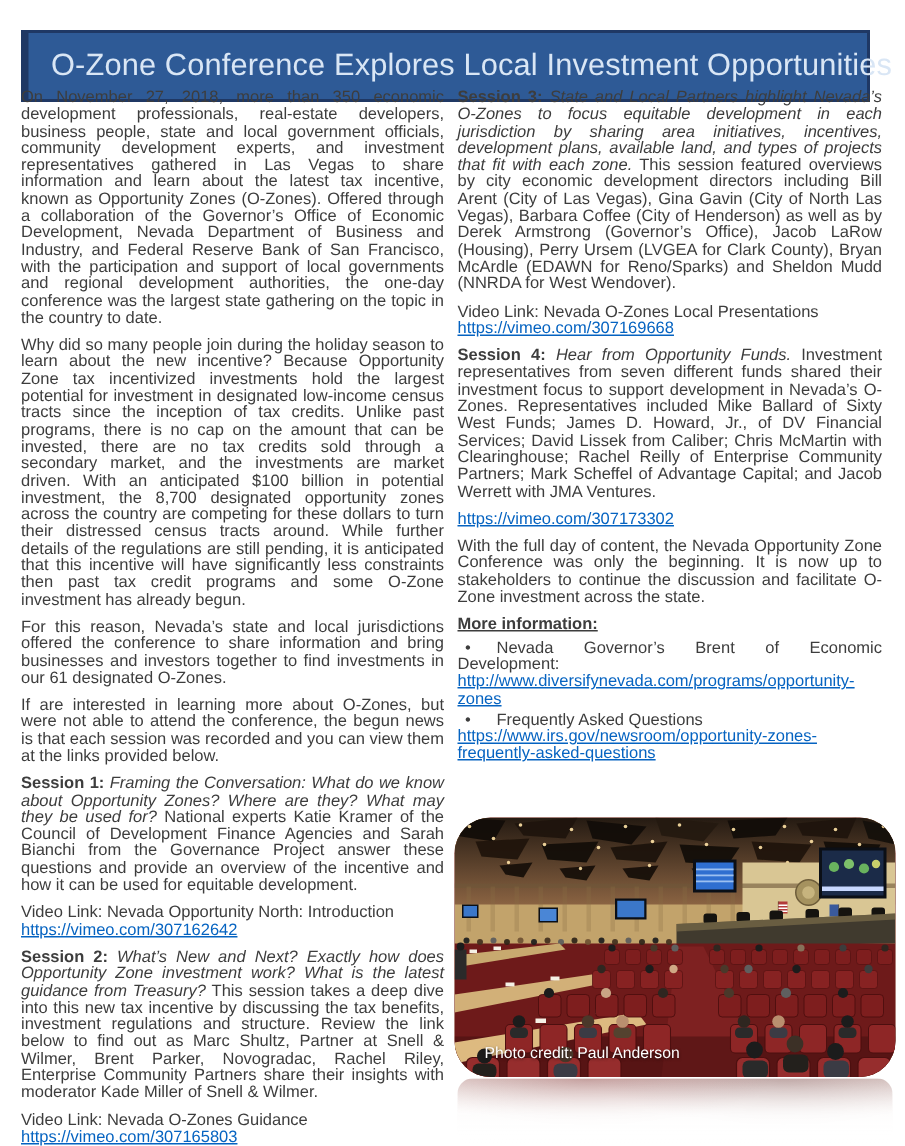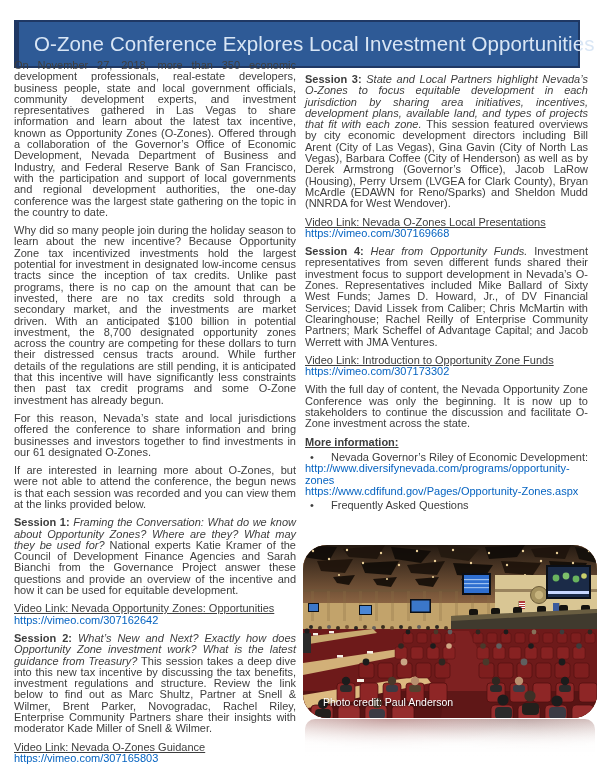--- a/index.html
+++ b/index.html
@@ -7,26 +7,26 @@
   .page{position:relative;width:603px;height:764px;background:#fff;overflow:hidden;}
 
   .banner{position:absolute;left:14px;top:20px;width:566px;height:48px;background:#2E5A96;
     border:2px solid #1F3864;border-left-width:5px;box-sizing:border-box;
     display:flex;align-items:center;}
   .banner-title{color:#D9E6F5;font-size:20.5px;font-weight:400;letter-spacing:.1px;
     padding-left:15px;white-space:nowrap;}
 
   .col{position:absolute;top:60px;font-size:11px;line-height:11.3px;text-align:justify;}
   .col-left{left:14px;width:282px;}
-  .col-right{left:305px;width:283px;margin-top:14px;}
+  .col-right{left:305px;width:283px;}
   .para{margin:0 0 7px 0;}
   .b{font-weight:bold;}
   .i{font-style:italic;}
-  .link{color:#0563C1;cursor:pointer;overflow-wrap:anywhere;}
-  .vlabel{display:block;text-decoration:underline;}
+  .link{color:#0563C1;text-decoration:underline;cursor:pointer;overflow-wrap:anywhere;}
+  .vlabel{display:block;}
 
   .more-info{margin-top:2px;}
   .mi-heading{margin:0 0 4px 0;text-decoration:underline;}
   .mi-label{margin-top:3px;}
   .mi-bullet{display:inline-block;width:26px;padding-left:5px;box-sizing:border-box;}
   .mi-bullet::before{content:"\2022";font-size:11px;}
   .mi-link{display:block;}
 
   .photo{position:absolute;left:303px;top:545px;width:294px;height:173px;border-radius:24px;
     overflow:hidden;background:#6E1A1A;}
@@ -51,52 +51,52 @@
   </div>
 
   <div class="col col-left">
     <p class="para">On November 27, 2018, more than 350 economic development professionals, real-estate developers, business people, state and local government officials, community development experts, and investment representatives gathered in Las Vegas to share information and learn about the latest tax incentive, known as Opportunity Zones (O-Zones). Offered through a collaboration of the Governor’s Office of Economic Development, Nevada Department of Business and Industry, and Federal Reserve Bank of San Francisco, with the participation and support of local governments and regional development authorities, the one-day conference was the largest state gathering on the topic in the country to date.</p>
     <p class="para">Why did so many people join during the holiday season to learn about the new incentive? Because Opportunity Zone tax incentivized investments hold the largest potential for investment in designated low-income census tracts since the inception of tax credits. Unlike past programs, there is no cap on the amount that can be invested, there are no tax credits sold through a secondary market, and the investments are market driven. With an anticipated $100 billion in potential investment, the 8,700 designated opportunity zones across the country are competing for these dollars to turn their distressed census tracts around. While further details of the regulations are still pending, it is anticipated that this incentive will have significantly less constraints then past tax credit programs and some O-Zone investment has already begun.</p>
     <p class="para">For this reason, Nevada’s state and local jurisdictions offered the conference to share information and bring businesses and investors together to find investments in our 61 designated O-Zones.</p>
     <p class="para">If are interested in learning more about O-Zones, but were not able to attend the conference, the begun news is that each session was recorded and you can view them at the links provided below.</p>
 
     <p class="para"><span class="b">Session 1:</span> <span class="i">Framing the Conversation: What do we know about Opportunity Zones? Where are they? What may they be used for?</span> <span>National experts Katie Kramer of the Council of Development Finance Agencies and Sarah Bianchi from the Governance Project answer these questions and provide an overview of the incentive and how it can be used for equitable development.</span></p>
 
-    <p class="para"><span class="vlabel">Video Link: Nevada Opportunity Zones: Opportunities</span><a class="link">https://vimeo.com/307162642</a></p>
+    <p class="para"><span class="vlabel">Video Link: Nevada Opportunity North: Introduction</span><a class="link">https://vimeo.com/307162642</a></p>
 
     <p class="para"><span class="b">Session 2:</span> <span class="i">What’s New and Next? Exactly how does Opportunity Zone investment work? What is the latest guidance from Treasury?</span> <span>This session takes a deep dive into this new tax incentive by discussing the tax benefits, investment regulations and structure. Review the link below to find out as Marc Shultz, Partner at Snell &amp; Wilmer, Brent Parker, Novogradac, Rachel Riley, Enterprise Community Partners share their insights with moderator Kade Miller of Snell &amp; Wilmer.</span></p>
 
     <p class="para"><span class="vlabel">Video Link: Nevada O-Zones Guidance</span><a class="link">https://vimeo.com/307165803</a></p>
   </div>
 
   <div class="col col-right">
     <p class="para"><span class="b">Session 3:</span> <span class="i">State and Local Partners highlight Nevada’s O-Zones to focus equitable development in each jurisdiction by sharing area initiatives, incentives, development plans, available land, and types of projects that fit with each zone.</span> <span>This session featured overviews by city economic development directors including Bill Arent (City of Las Vegas), Gina Gavin (City of North Las Vegas), Barbara Coffee (City of Henderson) as well as by Derek Armstrong (Governor’s Office), Jacob LaRow (Housing), Perry Ursem (LVGEA for Clark County), Bryan McArdle (EDAWN for Reno/Sparks) and Sheldon Mudd (NNRDA for West Wendover).</span></p>
 
     <p class="para"><span class="vlabel">Video Link: Nevada O-Zones Local Presentations</span><a class="link">https://vimeo.com/307169668</a></p>
 
     <p class="para"><span class="b">Session 4:</span> <span class="i">Hear from Opportunity Funds.</span> <span>Investment representatives from seven different funds shared their investment focus to support development in Nevada’s O-Zones. Representatives included Mike Ballard of Sixty West Funds; James D. Howard, Jr., of DV Financial Services; David Lissek from Caliber; Chris McMartin with Clearinghouse; Rachel Reilly of Enterprise Community Partners; Mark Scheffel of Advantage Capital; and Jacob Werrett with JMA Ventures.</span></p>
 
-    <p class="para"><span class="vlabel">Video Link: Introduction to Opportunity Zone Funds</span><a class="link">https://vimeo.com/307173302</a></p>
+    <p class="para"><a class="link">https://vimeo.com/307173302</a></p>
 
     <p class="para">With the full day of content, the Nevada Opportunity Zone Conference was only the beginning. It is now up to stakeholders to continue the discussion and facilitate O-Zone investment across the state.</p>
 
     <div class="more-info">
       <div class="mi-heading b">More information:</div>
 
       <div class="mi-item">
-        <div class="mi-label"><span class="mi-bullet"></span><span>Nevada Governor’s Riley of Economic Development:</span></div>
+        <div class="mi-label"><span class="mi-bullet"></span><span>Nevada Governor’s Brent of Economic Development:</span></div>
         <a class="link mi-link">http://www.diversifynevada.com/programs/opportunity-zones</a>
       </div>
 
       <div class="mi-item">
-        <a class="link mi-link">https://www.cdfifund.gov/Pages/Opportunity-Zones.aspx</a>
       </div>
 
       <div class="mi-item">
         <div class="mi-label"><span class="mi-bullet"></span><span>Frequently Asked Questions</span></div>
+        <a class="link mi-link">https://www.irs.gov/newsroom/opportunity-zones-frequently-asked-questions</a>
       </div>
     </div>
   </div>
 
   <div class="photo">
     <svg viewBox="0 0 294 173" preserveAspectRatio="none">
       <defs>
         <linearGradient id="ceil" x1="0" y1="0" x2="0" y2="1">
           <stop offset="0" stop-color="#241a12"></stop>
             <stop offset="1" stop-color="#8a6342"></stop>

